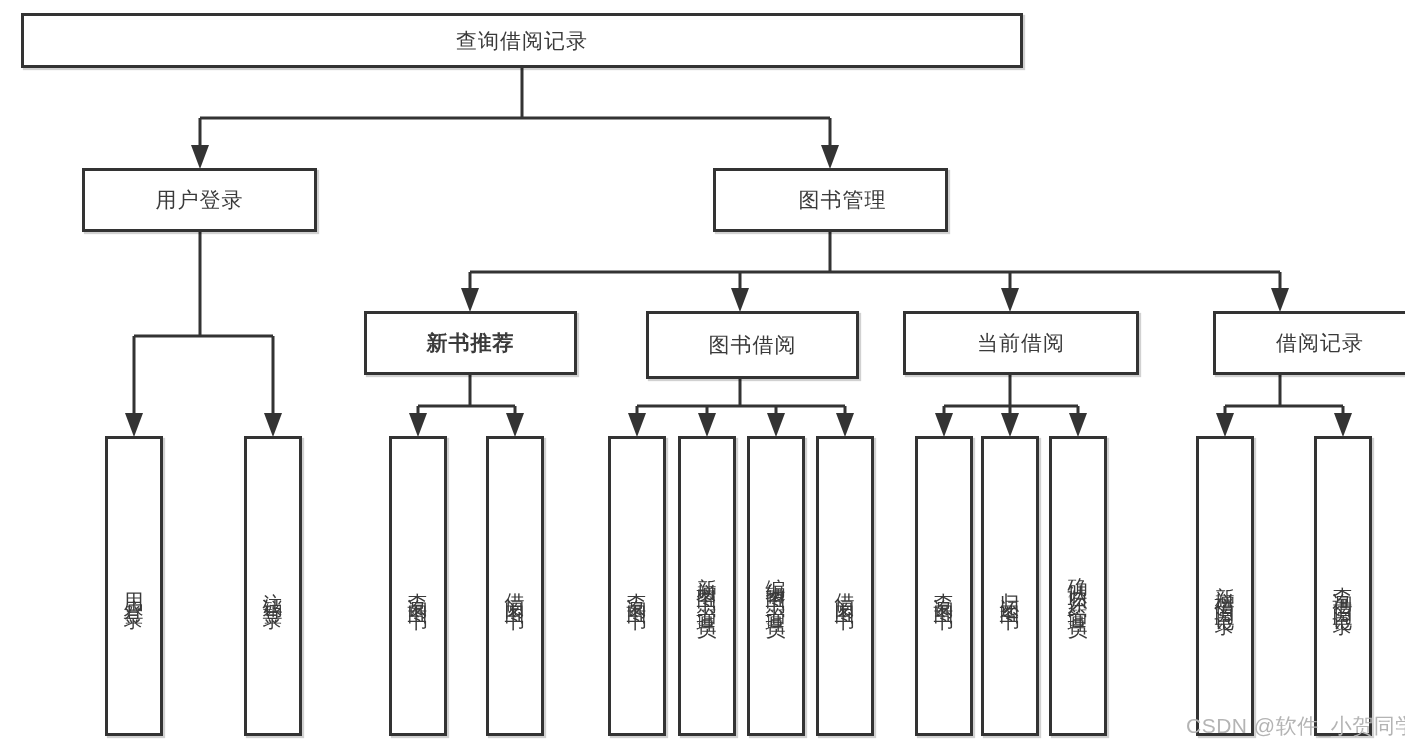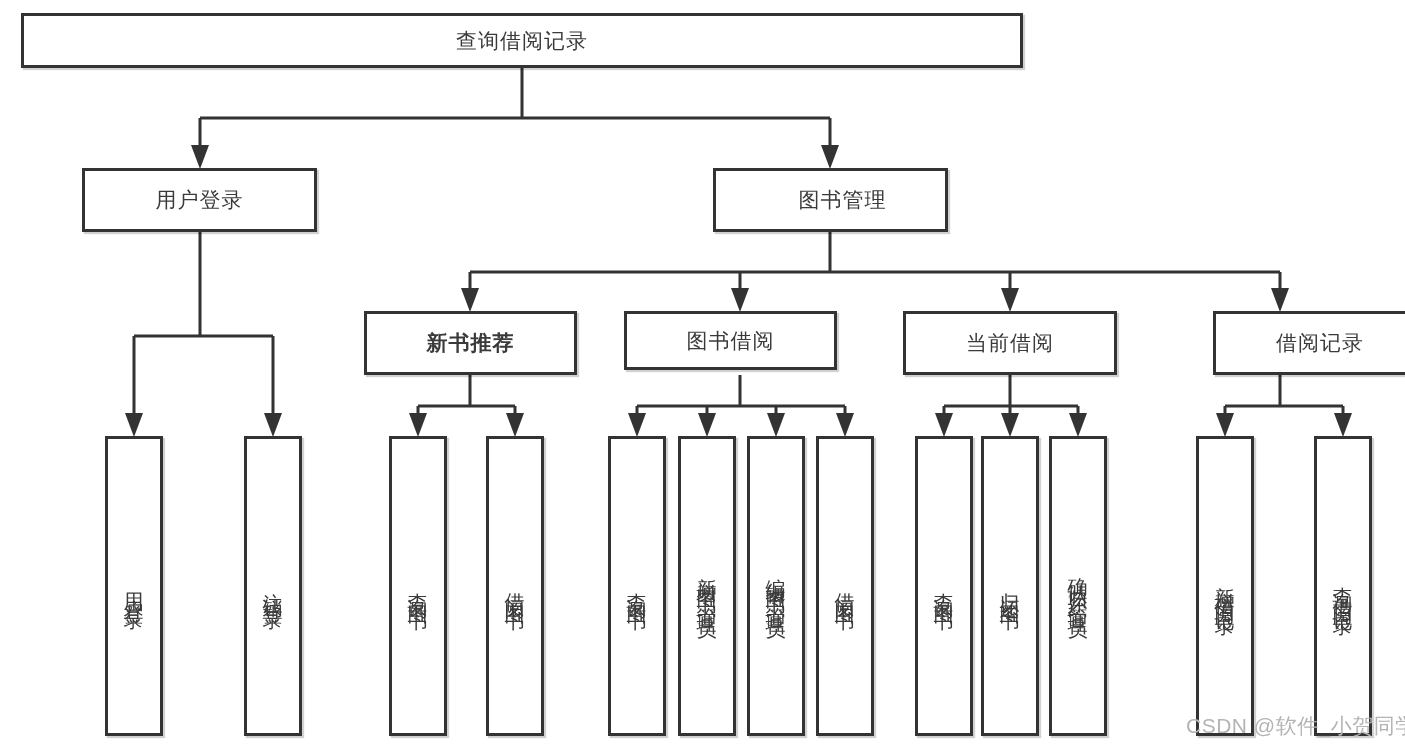--- a/index.html
+++ b/index.html
@@ -18,22 +18,22 @@
   .v-node {
     writing-mode:vertical-rl; text-orientation:mixed;
     font-size:20px; letter-spacing:6px; line-height:1;
     padding-top:6px;
   }
   
   .b-root { left:21px;  top:13px;  width:1002px; height:55px; }
   .b-l2-0 { left:82px;  top:168px; width:235px;  height:64px; }
   .b-l2-1 { left:713px; top:168px; width:235px;  height:64px;padding-left:24px; }
   .b-l3-0 { left:364px; top:311px; width:213px;  height:64px;font-weight:bold; }
-  .b-l3-1 { left:624px; top:311px; width:213px;  height:59px; }
-  .b-l3-2 { left:903px; top:311px; width:214px;  height:64px; }
+  .b-l3-1 { left:646px; top:311px; width:213px;  height:68px; }
+  .b-l3-2 { left:903px; top:311px; width:236px;  height:64px; }
   .b-l3-3 { left:1173px;top:311px; width:214px;  height:64px;margin-left:40px; }
   
   .leaf { top:436px; width:58px; height:300px; }
   .x-105{left:105px} .x-244{left:244px}
   .x-389{left:389px} .x-486{left:486px}
   .x-608{left:608px} .x-678{left:678px} .x-747{left:747px} .x-816{left:816px}
   .x-915{left:915px} .x-981{left:981px} .x-1049{left:1049px}
   .x-1196{left:1196px} .x-1314{left:1314px}
   .watermark {
     position:absolute; left:1186px; top:712px; z-index:5;

